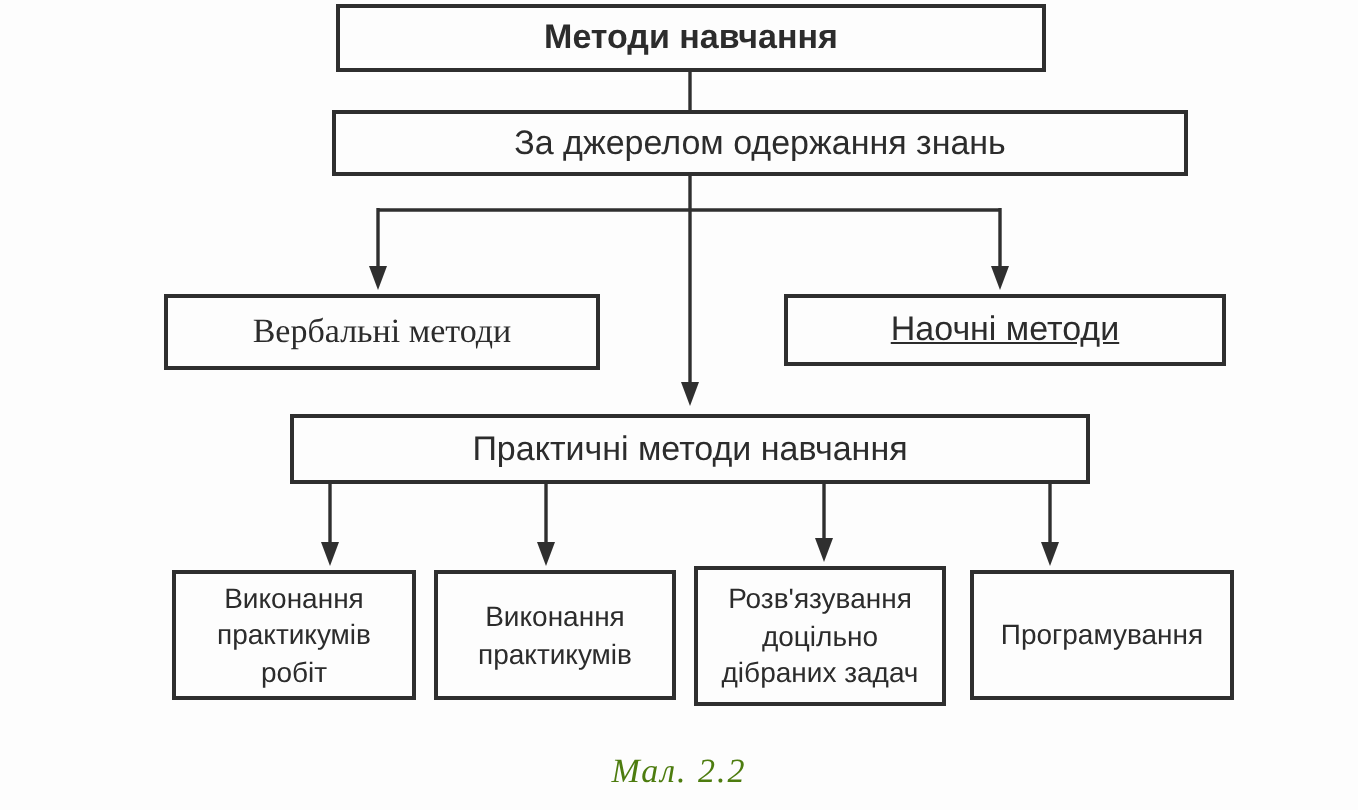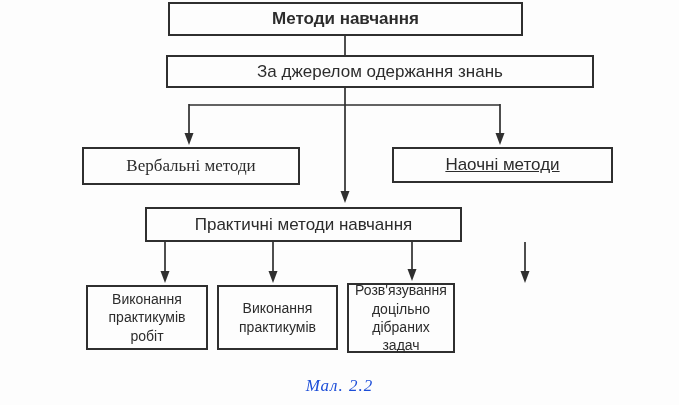--- a/index.html
+++ b/index.html
@@ -47,34 +47,34 @@
   }
   .node.small {
     font-size: 14px;
     line-height: 1.32;
     padding: 2px 3px;
   }
   .node-methods        { left: 168px; top: 2px;   width: 355px; height: 34px; font-weight: 700; }
   .node-source         { left: 166px; top: 55px;  width: 428px; height: 33px; }
   .node-verbal         { left: 82px;  top: 147px; width: 218px; height: 38px; font-family: Liberation Serif, serif; }
   .node-visual         { left: 392px; top: 147px; width: 221px; height: 36px; text-decoration: underline; }
-  .node-practical      { left: 145px; top: 207px; width: 317px; height: 35px; }
+  .node-practical      { left: 145px; top: 207px; width: 400px; height: 35px; }
   .node-lab-works      { left: 86px;  top: 285px; width: 122px; height: 65px; }
   .node-practicums     { left: 217px; top: 285px; width: 121px; height: 65px; }
-  .node-selected-tasks { left: 347px; top: 283px; width: 108px; height: 70px; }
+  .node-selected-tasks { left: 347px; top: 283px; width: 126px; height: 70px; }
   .node-programming    { left: 485px; top: 285px; width: 132px; height: 65px; }
   .caption {
     position: absolute;
     left: 0; right: 0;
     top: 376px;
     text-align: center;
     font-family: "Liberation Serif", "DejaVu Serif", serif;
     font-style: italic;
     font-size: 17px;
-    color: #1d4ed8;
+    color: #4d7c0f;
     letter-spacing: 1px;
   }
 </style>
 </head>
 <body>
 
 <div class="stage">
 
   <svg class="connectors" viewBox="0 0 679 405" aria-hidden="true">
     <g>
@@ -138,16 +138,19 @@
   </div>
 
   <div class="node small node-practicums">
     <span>Виконання практикумів</span>
   </div>
 
   <div class="node small node-selected-tasks">
     <span>Розв'язування доцільно дібраних задач</span>
   </div>
 
+  <div class="node small node-programming">
+    <span>Програмування</span>
+  </div>
 
   <div class="caption">Мал. 2.2</div>
 
 </div>
 
 </body></html>

